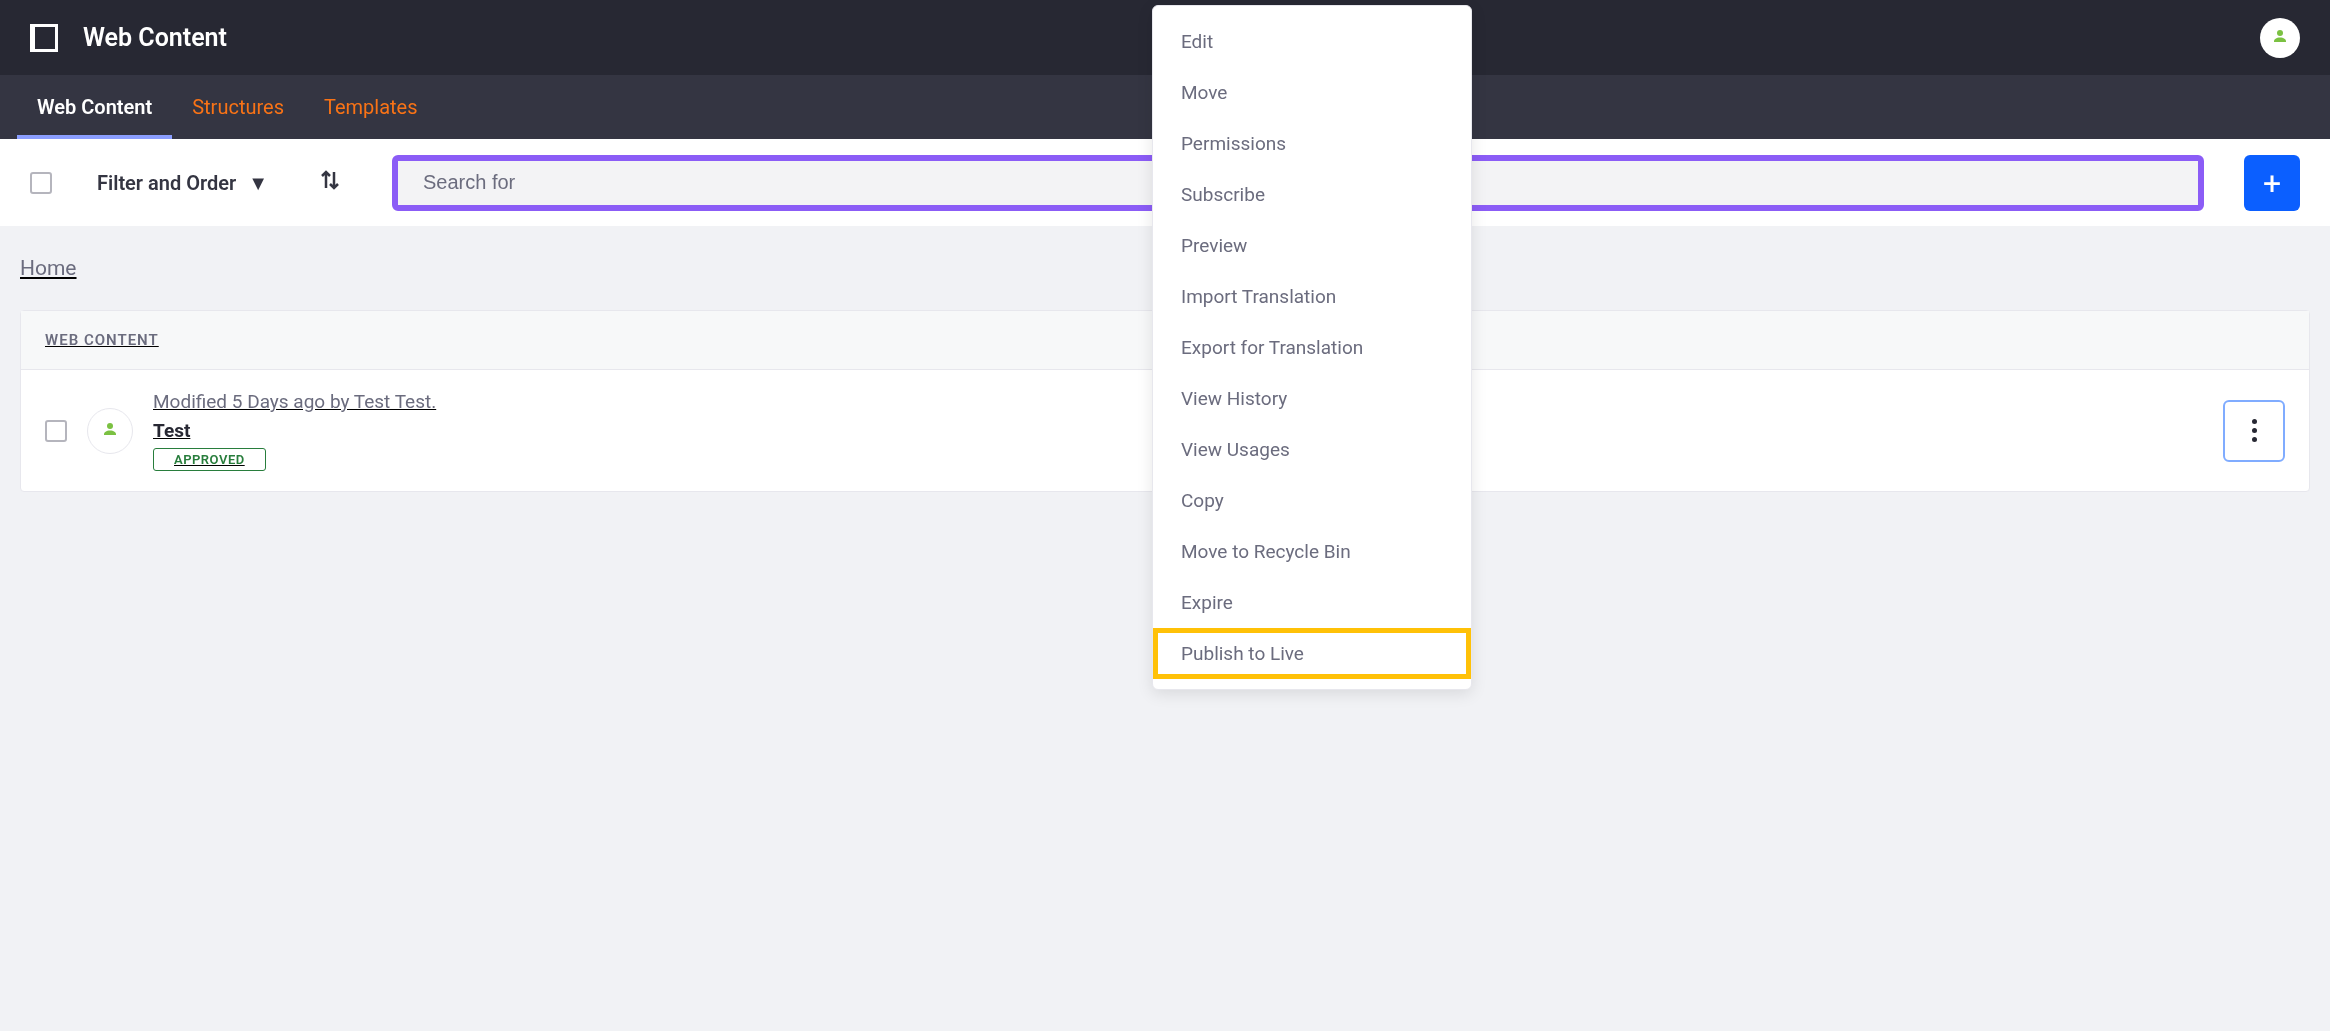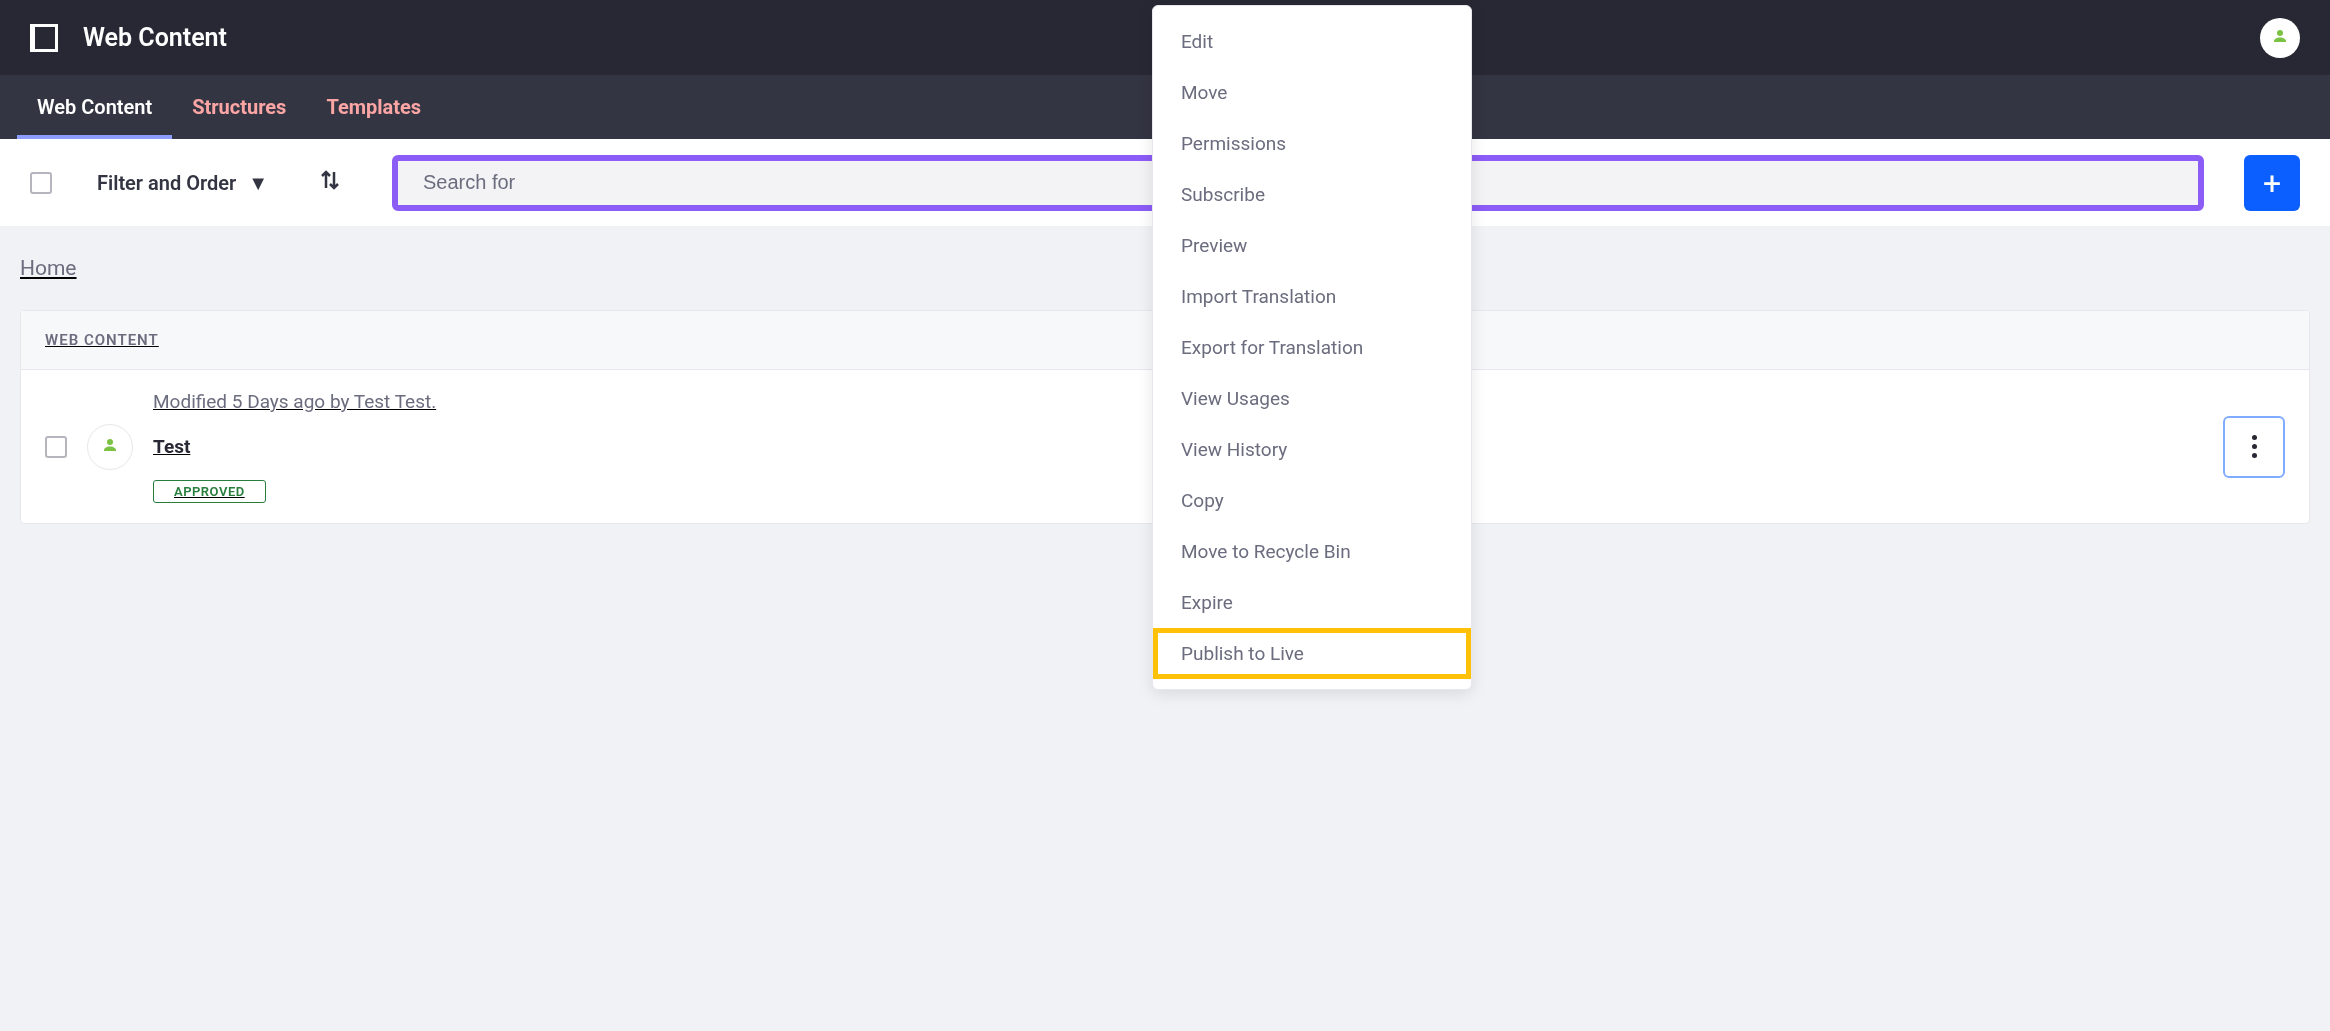--- a/index.html
+++ b/index.html
@@ -49,23 +49,23 @@
       justify-content: center;
     }
     .tabs-bar {
       background: #343542;
       height: 64px;
       display: flex;
       align-items: center;
       padding: 0 17px;
     }
     .tab {
-      color: #fca5a5;
+      color: #f97316;
       font-size: 20px;
-      font-weight: 700;
+      font-weight: 400;
       padding: 0 20px;
       height: 100%;
       display: flex;
       align-items: center;
       cursor: pointer;
       position: relative;
     }
     .tab.active {
       color: #fff;
       font-weight: 600;
@@ -179,21 +179,21 @@
       background: #fff;
       border: 1px solid #e7e7ed;
       display: flex;
       align-items: center;
       justify-content: center;
     }
     .row-details {
       flex: 1;
       display: flex;
       flex-direction: column;
-      gap: 22px;
+      gap: 6px;
     }
     .row-modified {
       font-size: 19px;
       color: #6b6c7e;
     }
     .row-title {
       font-size: 19px;
       font-weight: 700;
       color: #272833;
     }
@@ -337,19 +337,19 @@
 </div>
 
 <div class="dropdown-menu">
   <div class="dropdown-item">Edit</div>
   <div class="dropdown-item">Move</div>
   <div class="dropdown-item">Permissions</div>
   <div class="dropdown-item">Subscribe</div>
   <div class="dropdown-item">Preview</div>
   <div class="dropdown-item">Import Translation</div>
   <div class="dropdown-item">Export for Translation</div>
+  <div class="dropdown-item">View History</div>
   <div class="dropdown-item">View Usages</div>
-  <div class="dropdown-item">View History</div>
   <div class="dropdown-item">Copy</div>
   <div class="dropdown-item">Move to Recycle Bin</div>
   <div class="dropdown-item">Expire</div>
   <div class="dropdown-item highlighted">Publish to Live</div>
 </div>
 
 </body></html>

